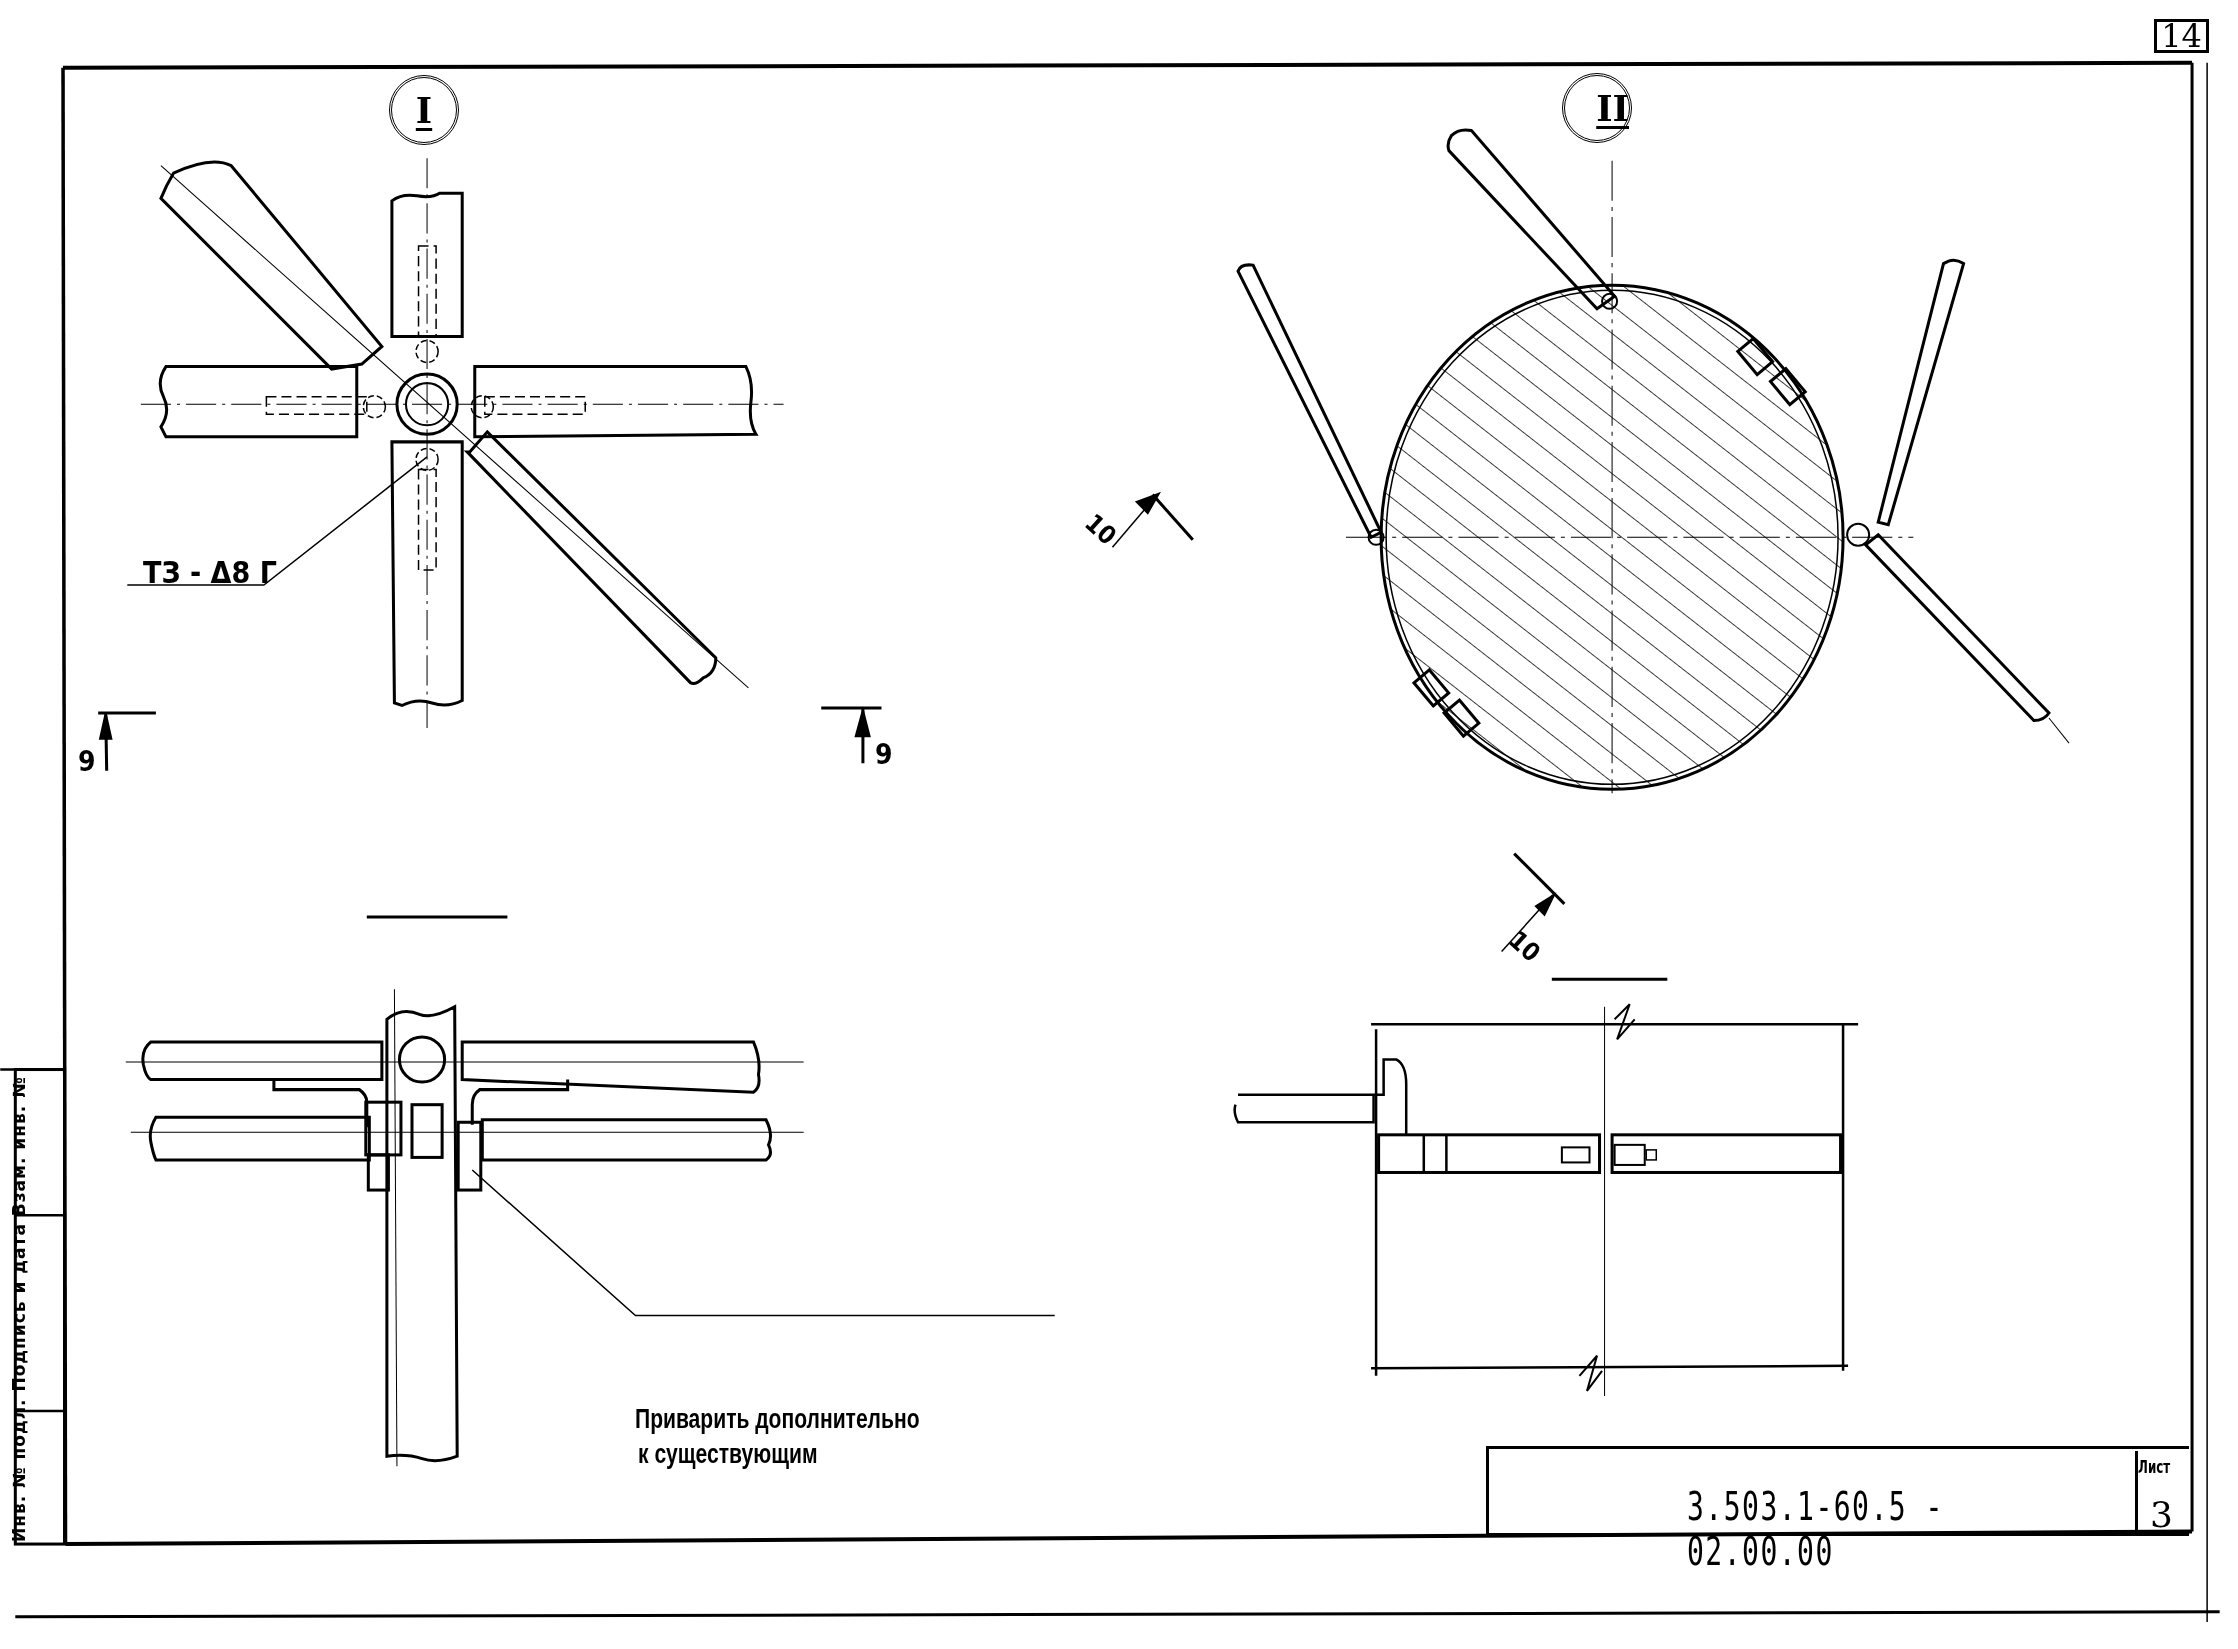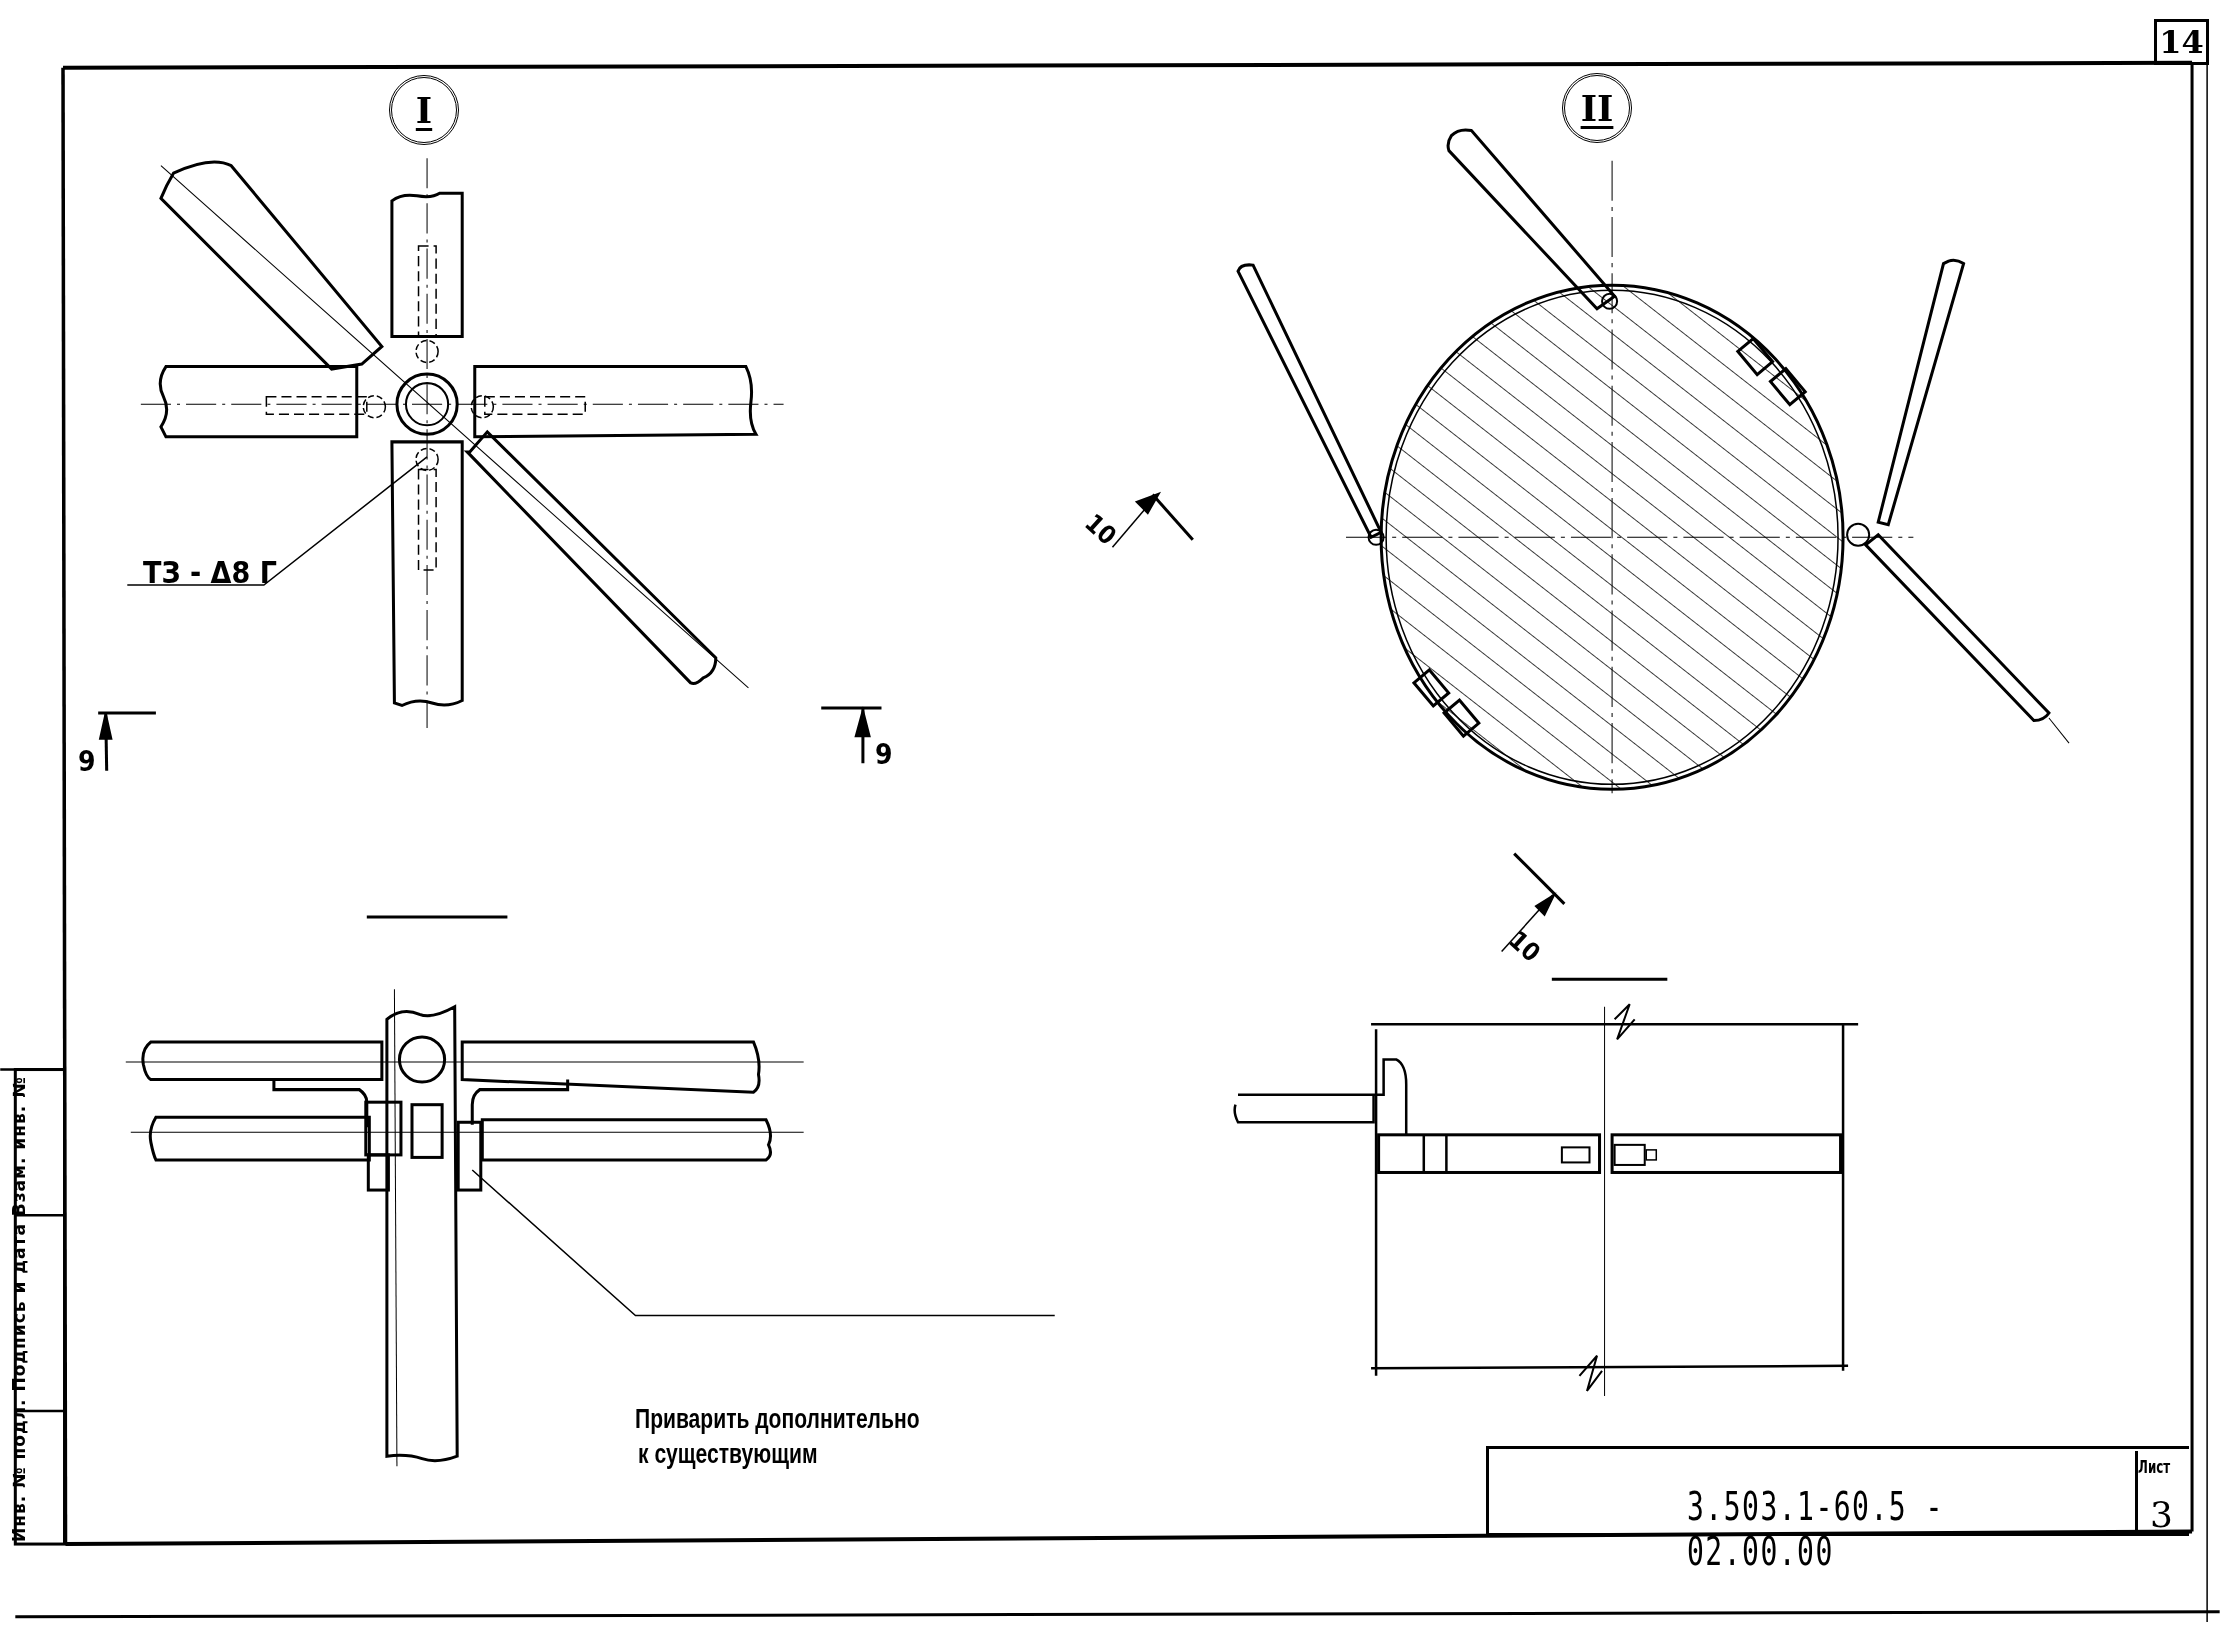--- a/index.html
+++ b/index.html
@@ -2,21 +2,21 @@
 <html style="font-size:8px"><head>
 <meta charset="utf-8">
 <style>
   html, body { margin:0; padding:0; background:#ffffff; }
   body { width:2239px; height:1649px; position:relative; overflow:hidden; font-family:"Liberation Sans", sans-serif; color:#000; }
   svg.sheet { position:absolute; left:0; top:0; }
   .lbl { position:absolute; font-family:"DejaVu Sans Condensed","DejaVu Sans", sans-serif; font-weight:bold; color:#000; white-space:nowrap; line-height:1; }
   .narrow { font-family:"Liberation Sans Narrow","Liberation Sans", sans-serif; transform-origin:left top; }
   .view-mark { position:absolute; width:70px; height:70px; border:3.5px double #000; border-radius:50%; box-sizing:border-box; display:flex; align-items:center; justify-content:center; }
   .view-mark span { font-family:"DejaVu Serif", serif; font-size:35px; font-weight:bold; text-decoration:underline; text-underline-offset:5px; text-decoration-thickness:2.5px; }
-  .sheet-no { position:absolute; left:2154px; top:19px; width:55px; height:46px; border:3px solid #000; box-sizing:border-box; display:flex; align-items:center; justify-content:center; font-size:32px; font-family:"DejaVu Serif", serif; font-weight:bold; }
+  .sheet-no { position:absolute; left:2154px; top:19px; width:55px; height:34px; border:3px solid #000; box-sizing:border-box; display:flex; align-items:center; justify-content:center; font-size:32px; font-family:"DejaVu Serif", serif; font-weight:normal; }
   .title-block { position:absolute; left:1486px; top:1446px; width:703px; height:90px; border:3.5px solid #000; border-right:none; box-sizing:border-box; }
   .title-code { position:absolute; left:1687px; top:1484px; font-size:39px; font-family:"DejaVu Sans Mono", monospace; transform:scaleX(0.72); transform-origin:left top; letter-spacing:2px; }
   .list-box { position:absolute; left:2135px; top:1451px; width:54px; height:85px; border-left:3px solid #000; box-sizing:border-box; }
   .list-label { position:absolute; left:2138px; top:1457px; font-size:17px; font-weight:bold; transform:scaleX(0.7); transform-origin:left top; font-family:"DejaVu Sans", sans-serif; }
   .list-num { position:absolute; left:2150px; top:1494px; font-size:36px; font-family:"DejaVu Serif", serif; }
   .side-text { position:absolute; left:9px; top:1542px; transform:rotate(-90deg); transform-origin:left top; font-size:17px; font-weight:bold; font-family:"DejaVu Sans", sans-serif; white-space:nowrap; letter-spacing:1px; }
 </style>
 </head>
 <body>
 
@@ -167,21 +167,21 @@
   </g>
 </svg>
 
 <div class="sheet-no">
   <span>14</span>
 </div>
 
 <div class="view-mark" style="left:389px; top:75px;">
   <span>I</span>
 </div>
-<div class="view-mark" style="left:1562px; top:73px;">
+<div class="view-mark" style="left:1562px; top:73px;justify-content:flex-end;">
   <span>II</span>
 </div>
 
 <div class="lbl" style="left:143px; top:558px; font-size:30px;">ТЗ - Δ8 Г</div>
 
 <div class="lbl" style="left:78px; top:748px; font-size:28px;">9</div>
 <div class="lbl" style="left:875px; top:741px; font-size:28px;">9</div>
 <div class="lbl" style="left:392px; top:883px; font-size:30px;"></div>
 
 <div class="lbl" style="left:1085px; top:517px; font-size:25px; transform:rotate(42deg);">10</div>

